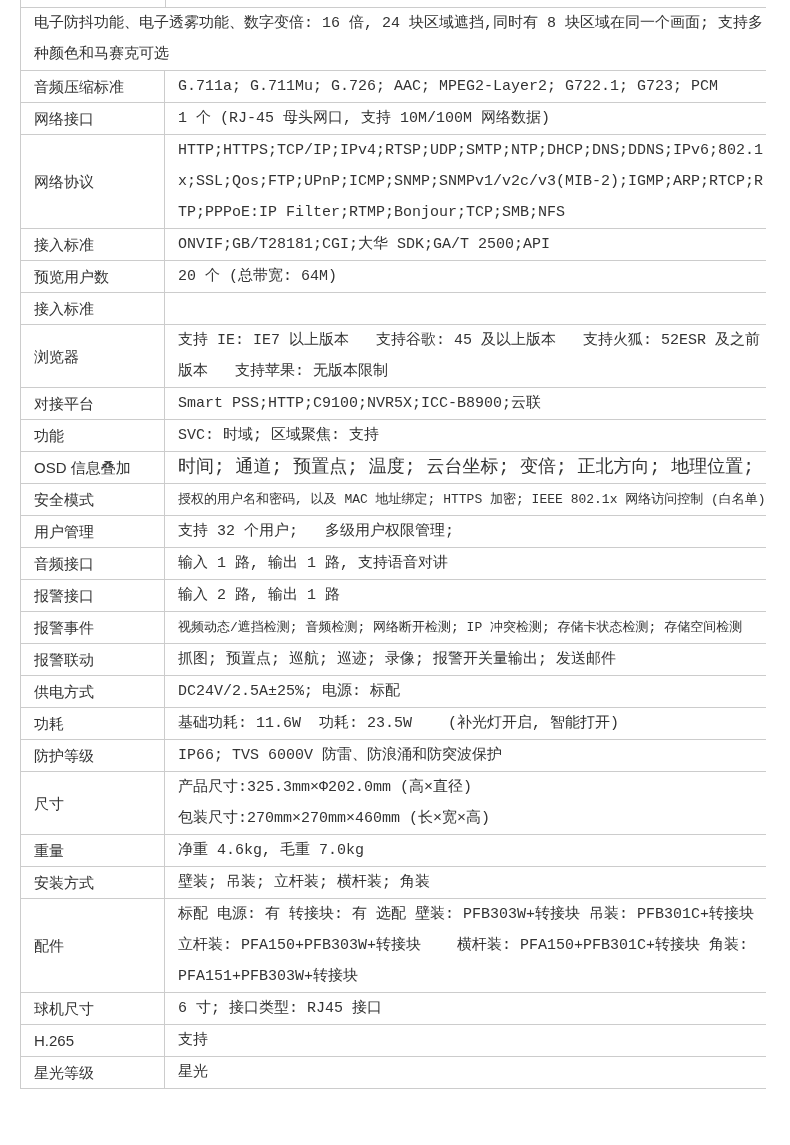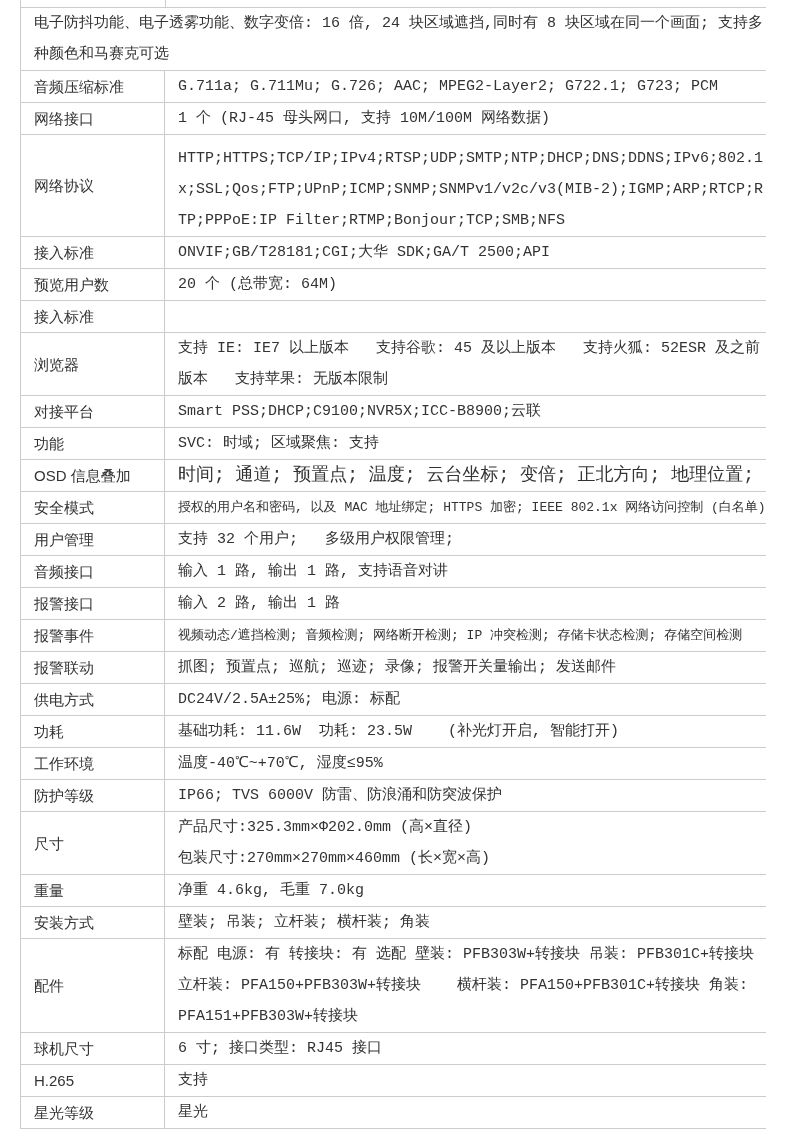--- a/index.html
+++ b/index.html
@@ -58,21 +58,21 @@
     padding-right: 2px;
     box-sizing: border-box;
     font-size: 15px;
     line-height: 31px;
     overflow: hidden;
     font-family: Liberation Mono, monospace;
   }
   .cell-value .vt { display: block; }
   .mode-nowrap { white-space: pre; }
   .mode-wrap { white-space: pre-wrap; overflow-wrap: break-word; }
-  .mode-breakall { white-space: pre-wrap; word-break: break-all; margin-top: 8px; }
+  .mode-breakall { white-space: pre-wrap; word-break: break-all; }
   .size-small { font-size: 13px; }
   .size-mid { font-size: 18px; }
 </style>
 </head>
 <body>
 
 <div class="spec-table">
   <div class="partial-row">
     <div class="stub-label"></div>
     <div class="stub-value"></div>
@@ -118,21 +118,21 @@
   </div>
     <div class="spec-row">
     <div class="cell-label">浏览器</div>
     <div class="cell-value">
       <span class="vt mode-wrap">支持 IE: IE7 以上版本   支持谷歌: 45 及以上版本   支持火狐: 52ESR 及之前版本   支持苹果: 无版本限制</span>
     </div>
   </div>
     <div class="spec-row">
     <div class="cell-label">对接平台</div>
     <div class="cell-value">
-      <span class="vt mode-nowrap">Smart PSS;DHCP;C9100;NVR5X;ICC-B8900;云联</span>
+      <span class="vt mode-nowrap">Smart PSS;HTTP;C9100;NVR5X;ICC-B8900;云联</span>
     </div>
   </div>
     <div class="spec-row">
     <div class="cell-label">功能</div>
     <div class="cell-value">
       <span class="vt mode-nowrap">SVC: 时域; 区域聚焦: 支持</span>
     </div>
   </div>
     <div class="spec-row">
     <div class="cell-label">OSD 信息叠加</div>
@@ -179,26 +179,20 @@
     <div class="spec-row">
     <div class="cell-label">供电方式</div>
     <div class="cell-value">
       <span class="vt mode-nowrap">DC24V/2.5A±25%; 电源: 标配</span>
     </div>
   </div>
     <div class="spec-row">
     <div class="cell-label">功耗</div>
     <div class="cell-value">
       <span class="vt mode-nowrap">基础功耗: 11.6W  功耗: 23.5W    (补光灯开启, 智能打开)</span>
-    </div>
-  </div>
-    <div class="spec-row">
-    <div class="cell-label">工作环境</div>
-    <div class="cell-value">
-      <span class="vt mode-nowrap">温度-40℃~+70℃, 湿度≤95%</span>
     </div>
   </div>
     <div class="spec-row">
     <div class="cell-label">防护等级</div>
     <div class="cell-value">
       <span class="vt mode-nowrap">IP66; TVS 6000V 防雷、防浪涌和防突波保护</span>
     </div>
   </div>
     <div class="spec-row">
     <div class="cell-label">尺寸</div>

